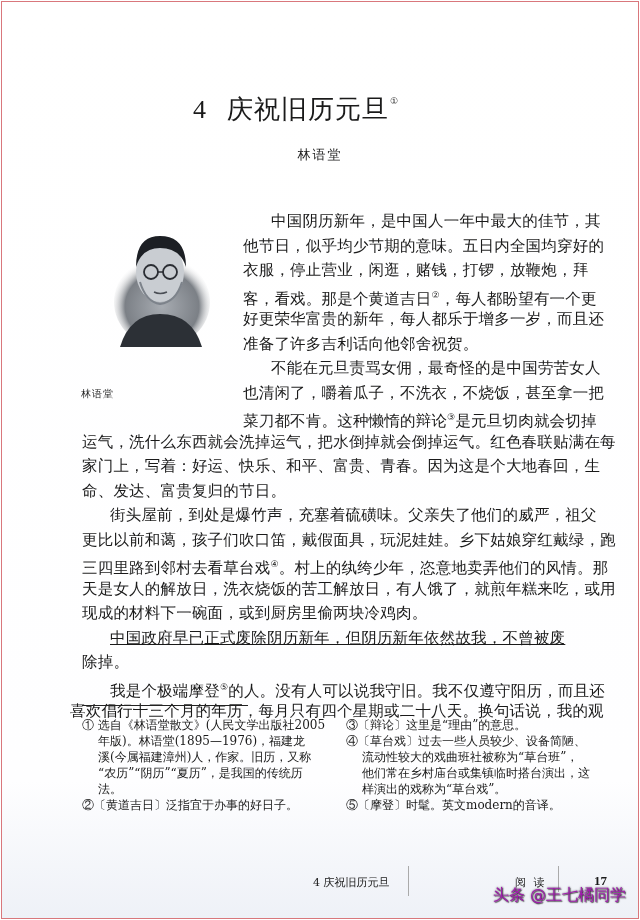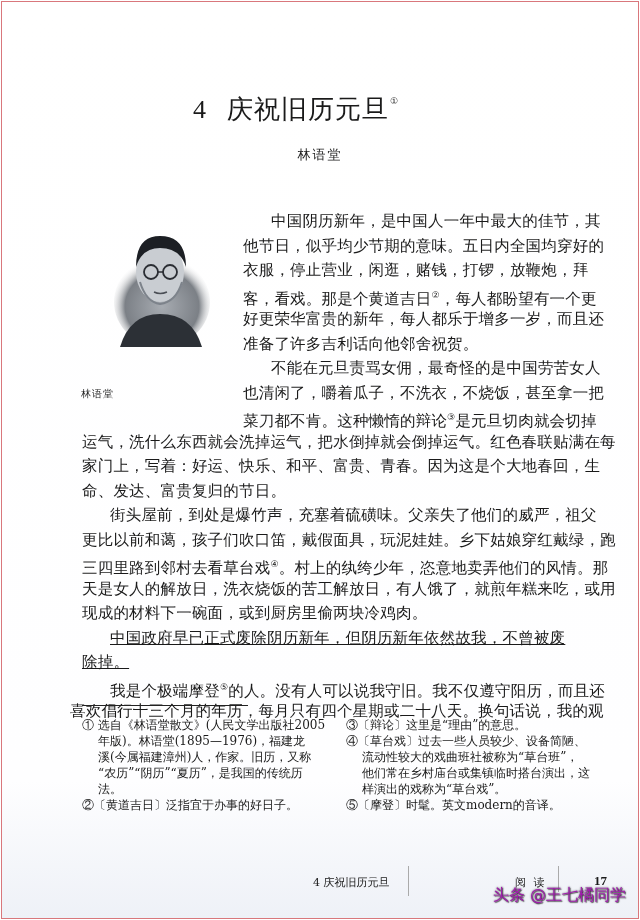--- a/index.html
+++ b/index.html
@@ -64,21 +64,21 @@
     <div class="body-line" style="left: 243px; top: 406px;"><span>菜刀都不肯。这种懒惰的辩论</span><span class="sup">③</span><span>是元旦切肉就会切掉</span></div>
     <div class="body-line" style="left: 82px; top: 431px;">运气，洗什么东西就会洗掉运气，把水倒掉就会倒掉运气。红色春联贴满在每</div>
     <div class="body-line" style="left: 82px; top: 455px;">家门上，写着：好运、快乐、和平、富贵、青春。因为这是个大地春回，生</div>
     <div class="body-line" style="left: 82px; top: 480px;">命、发达、富贵复归的节日。</div>
     <div class="body-line" style="left: 110px; top: 504px;">街头屋前，到处是爆竹声，充塞着硫磺味。父亲失了他们的威严，祖父</div>
     <div class="body-line" style="left: 82px; top: 529px;">更比以前和蔼，孩子们吹口笛，戴假面具，玩泥娃娃。乡下姑娘穿红戴绿，跑</div>
     <div class="body-line" style="left: 82px; top: 553px;"><span>三四里路到邻村去看草台戏</span><span class="sup">④</span><span>。村上的纨绔少年，恣意地卖弄他们的风情。那</span></div>
     <div class="body-line" style="left: 82px; top: 578px;">天是女人的解放日，洗衣烧饭的苦工解放日，有人饿了，就煎年糕来吃，或用</div>
     <div class="body-line" style="left: 82px; top: 602px;">现成的材料下一碗面，或到厨房里偷两块冷鸡肉。</div>
     <div class="body-line" style="left: 110px; top: 627px; text-decoration: underline;">中国政府早已正式废除阴历新年，但阴历新年依然故我，不曾被废</div>
-    <div class="body-line" style="left: 82px; top: 651px; text-decoration: underline;">除掉。</div>
+    <div class="body-line" style="left: 82px; top: 651px;">除掉。</div>
     <div class="body-line" style="left: 110px; top: 676px;"><span>我是个极端摩登</span><span class="sup">⑤</span><span>的人。没有人可以说我守旧。我不仅遵守阳历，而且还</span></div>
     <div class="body-line" style="left: 70px; top: 700px;">喜欢倡行十三个月的年历，每月只有四个星期或二十八天。换句话说，我的观</div>
   </div>
 
 <div class="rule"></div>
 <div id="footnotes">
     <div class="fn" style="left: 82px; top: 717px;">① 选自《林语堂散文》(人民文学出版社2005</div>
     <div class="fn" style="left: 98px; top: 733px;">年版)。林语堂(1895—1976)，福建龙</div>
     <div class="fn" style="left: 98px; top: 749px;">溪(今属福建漳州)人，作家。旧历，又称</div>
     <div class="fn" style="left: 98px; top: 765px;">“农历”“阴历”“夏历”，是我国的传统历</div>

